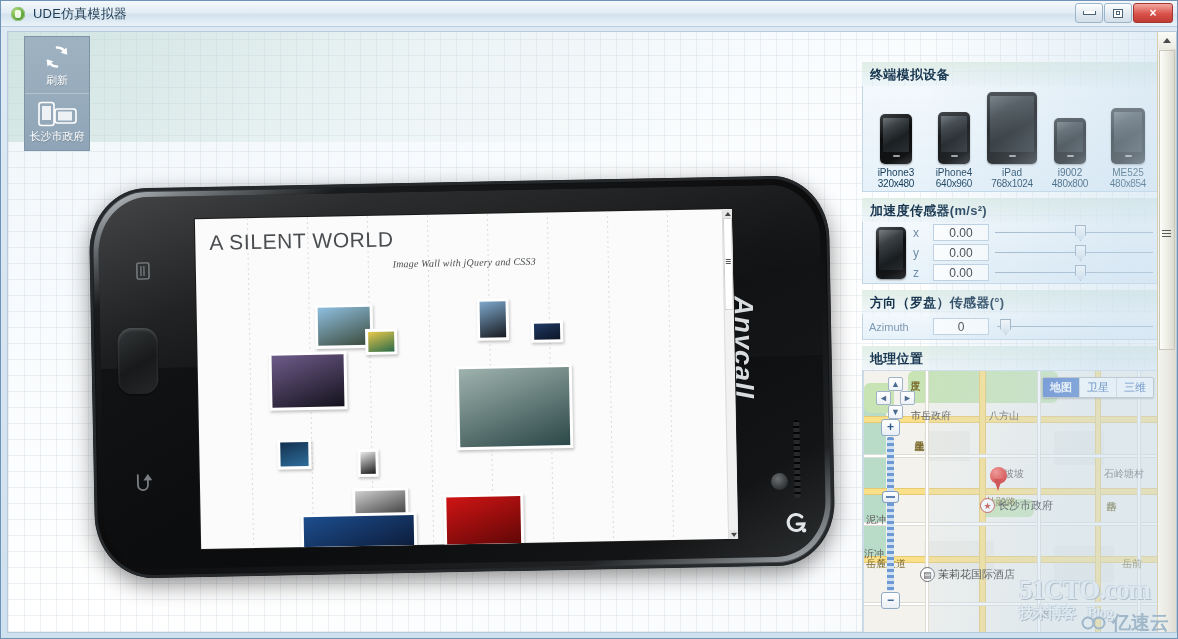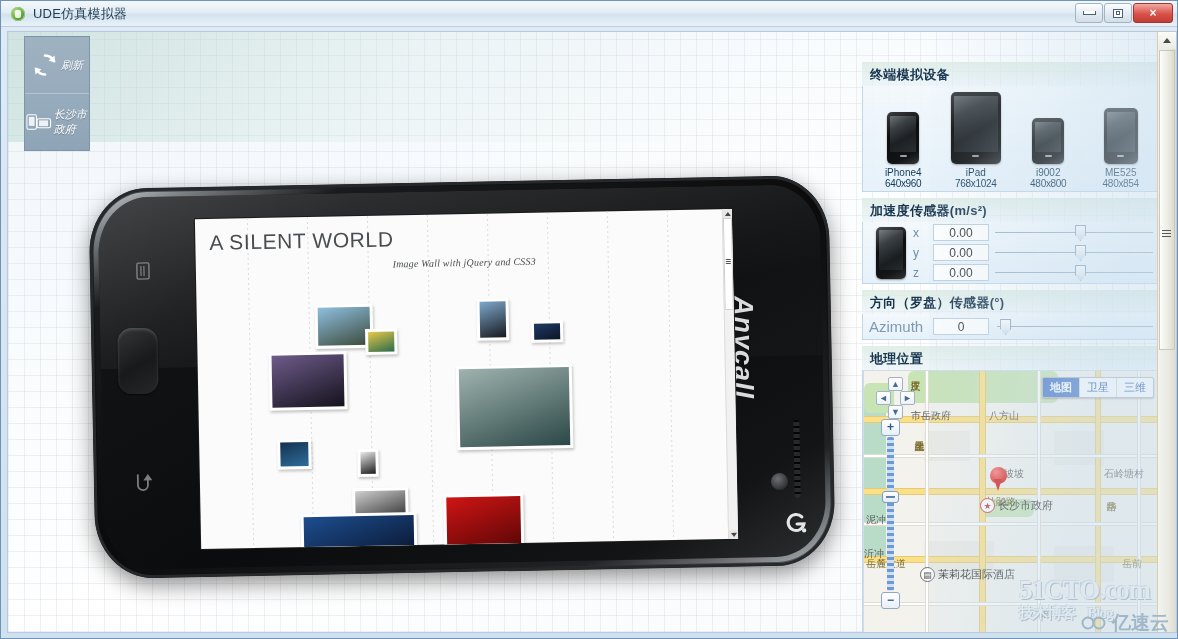--- a/index.html
+++ b/index.html
@@ -97,22 +97,22 @@
     background:repeating-linear-gradient(180deg,#5a5a5a 0 1px,transparent 1px 3px);
   }
 
   
   .toolbar{
     position:absolute;left:16px;top:4px;width:66px;
     background:linear-gradient(180deg,#9fb2c2,#8fa5b7);
     border:1px solid #7e95a8;box-sizing:border-box;
   }
   .tool{
-    height:56px;display:flex;flex-direction:row;align-items:center;justify-content:center;
-    color:#fff;font-size:11px;gap:2px;cursor:default;font-style:italic;
+    height:56px;display:flex;flex-direction:column;align-items:center;justify-content:center;
+    color:#fff;font-size:11px;gap:2px;cursor:default;
   }
   .tool + .tool{border-top:1px solid rgba(255,255,255,.28);}
   .tool svg{display:block;}
   .tool span{text-shadow:0 1px 0 rgba(0,0,0,.25);}
 
   
   .phone{
     position:absolute;left:84px;top:150px;width:740px;height:390px;
   }
   .phone-body{
@@ -272,21 +272,21 @@
   .slider{position:relative;flex:1;height:17px;}
   .slider .track{position:absolute;left:0;right:2px;top:8px;height:1px;background:#9fb3c4;}
   .slider .knob{
     position:absolute;top:1px;width:11px;height:16px;
     background:linear-gradient(180deg,#fdfdfd,#e7eef4 60%,#cfdbe5);
     border:1px solid #93a9bb;box-sizing:border-box;
     clip-path:polygon(0 0,100% 0,100% 62%,50% 100%,0 62%);
   }
   
   .compass-row{display:flex;align-items:center;gap:8px;padding:4px 6px;}
-  .compass-row .lbl{font-size:15px;color:#7e9ab2;width:56px;}
+  .compass-row .lbl{font-size:11px;color:#7e9ab2;width:56px;}
   .compass-row input{
     width:56px;height:17px;text-align:center;font-size:12px;color:#33373a;
     border:1px solid #bed0df;background:#fff;box-sizing:border-box;
   }
   
   .mapwrap{position:relative;height:282px;overflow:hidden;border:1px solid #cfdde9;box-sizing:border-box;}
   .mapbg{position:absolute;inset:0;background:#f4f2ec;}
   .road{position:absolute;background:#fbe08a;box-shadow:0 0 0 1px #e7c873;}
   .road.minor{background:#fff;box-shadow:0 0 0 1px #e0ddd4;}
   .green{position:absolute;background:#c8e3b4;border-radius:6px;}
@@ -498,20 +498,28 @@
             </div>
         </div>
       </div>
     </div>
 
     <div class="rpanel">
 
       <div class="sec-title">终端模拟设备</div>
       <div class="sec-box">
         <div class="devlist" id="devlist">
+            <div class="dev s1">
+              <div class="body">
+                <div class="scrn"></div>
+                <div class="hb"></div>
+              </div>
+              <div class="nm">iPhone3</div>
+              <div class="rs">320x480</div>
+            </div>
             <div class="dev s2">
               <div class="body">
                 <div class="scrn"></div>
                 <div class="hb"></div>
               </div>
               <div class="nm">iPhone4</div>
               <div class="rs">640x960</div>
             </div>
             <div class="dev s3">
               <div class="body">

